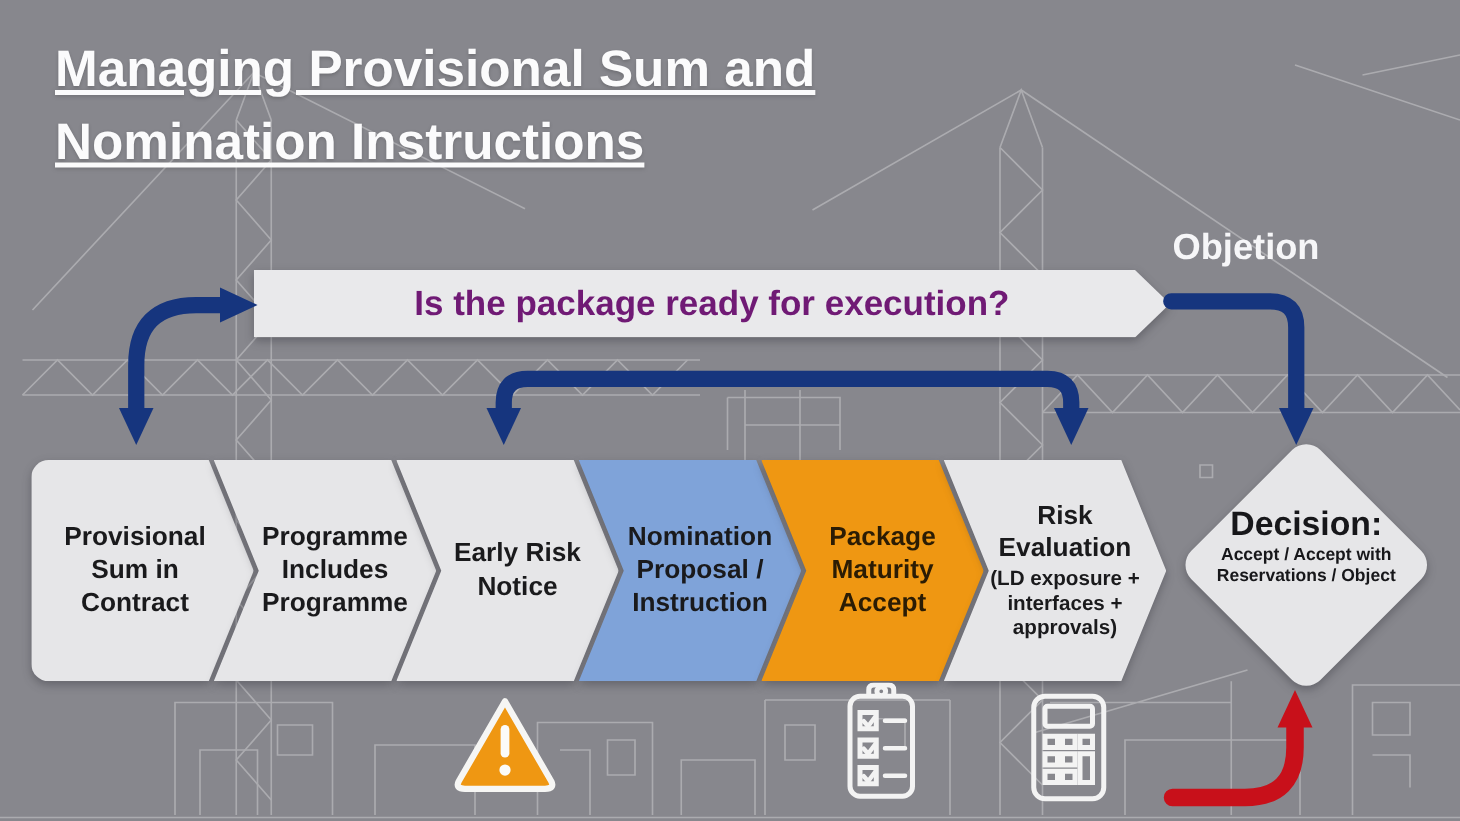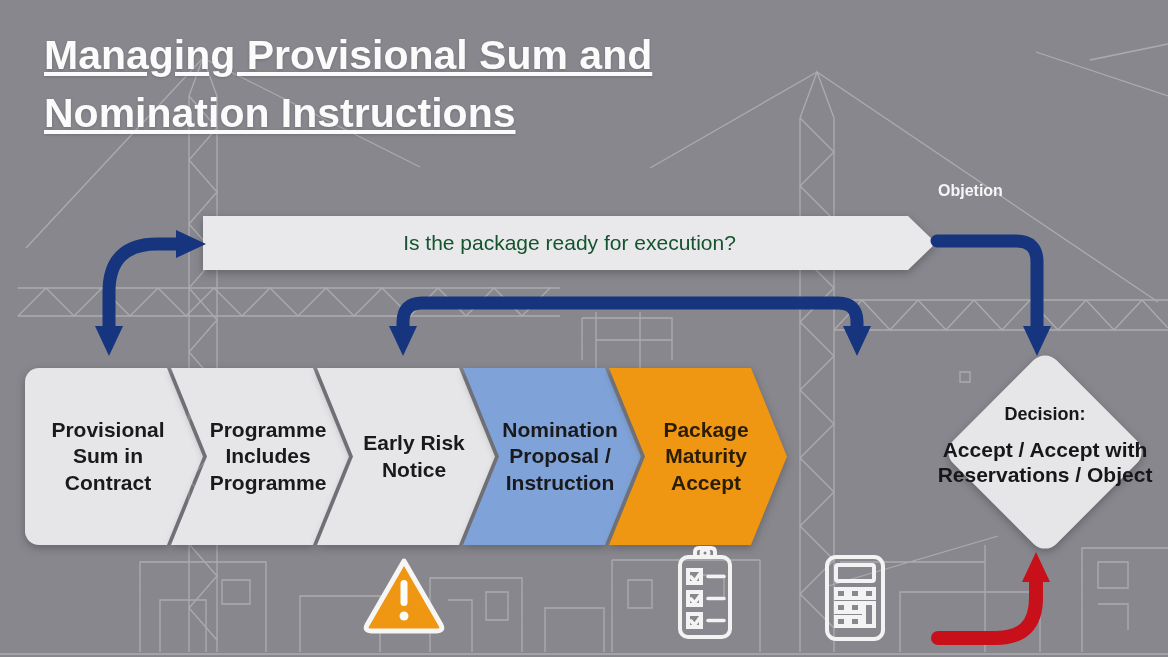--- a/index.html
+++ b/index.html
@@ -19,23 +19,23 @@
     text-decoration:underline;
   }
   
   .shadow{filter:drop-shadow(0 3px 4px rgba(35,35,42,.35));}
   #banner-wrap{left:203px;top:216px;width:733px;height:54px;}
   #banner{
     width:100%;height:100%;background:#e9e9eb;
     clip-path:polygon(0 0, calc(100% - 28px) 0, 100% 50%, calc(100% - 28px) 100%, 0 100%);
     display:flex;align-items:center;justify-content:center;
   }
-  #banner .q{font-size:21px;font-weight:400;color:#14532d;}
-  
-  #objection{left:938px;top:182px;font-size:16px;font-weight:700;color:#f6f6f8;}
+  #banner .q{font-size:28px;font-weight:700;color:#701a75;}
+  
+  #objection{left:938px;top:182px;font-size:29px;font-weight:700;color:#f6f6f8;}
   
   .chev-wrap{top:368px;width:178px;height:177px;}
   .chev{
     width:100%;height:100%;display:flex;flex-direction:column;
     align-items:center;justify-content:center;text-align:center;
     clip-path:polygon(0 0, calc(100% - 36px) 0, 100% 50%, calc(100% - 36px) 100%, 0 100%, 36px 50%);
     padding:0 16px 0 32px;box-sizing:border-box;
     font-size:21px;font-weight:700;line-height:1.24;color:#1a1a1c;
   }
   .chev.first{
@@ -49,22 +49,22 @@
   .chev .sub{font-size:16.5px;line-height:1.18;margin-top:2px;}
   
   #diamond-wrap{left:972px;top:379px;width:146px;height:146px;}
   #diamond{
     width:100%;height:100%;background:#e6e6e8;border-radius:16px;
     transform:rotate(45deg);
   }
   #decision-text{
     left:935px;top:404px;width:220px;text-align:center;color:#17171a;
   }
-  #decision-text .head{font-size:18px;font-weight:700;margin-bottom:12px;}
-  #decision-text .opts{font-size:21px;font-weight:700;line-height:1.2;}
+  #decision-text .head{font-size:27px;font-weight:700;margin-bottom:0;}
+  #decision-text .opts{font-size:14px;font-weight:700;line-height:1.2;}
   
   #arrows{position:absolute;left:0;top:0;width:1168px;height:657px;pointer-events:none;}
   
   #warning-icon{left:360px;top:554px;}
   #clipboard-icon{left:676px;top:546px;}
   #calculator-icon{left:824px;top:554px;}
 </style>
 </head>
 <body>
 
@@ -136,20 +136,26 @@
   </div>
   <div class="abs shadow chev-wrap" style="left:463px">
     <div class="chev c-blue">
         <span>Nomination Proposal / Instruction</span>
       </div>
   </div>
   <div class="abs shadow chev-wrap" style="left:609px">
     <div class="chev c-orange">
         <span>Package Maturity Accept</span>
       </div>
+  </div>
+  <div class="abs shadow chev-wrap" style="left:755px">
+    <div class="chev c-gray">
+      <span>Risk Evaluation</span>
+      <span class="sub">(LD exposure + interfaces + approvals)</span>
+    </div>
   </div>
 
   <div id="diamond-wrap" class="abs shadow">
     <div id="diamond"></div>
   </div>
   <div id="decision-text" class="abs">
     <div class="head">Decision:</div>
     <div class="opts">Accept / Accept with Reservations / Object</div>
   </div>
 

